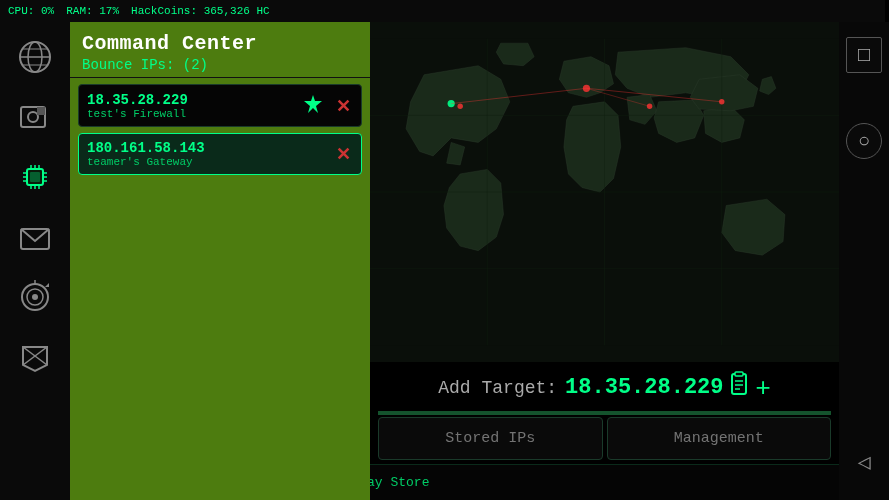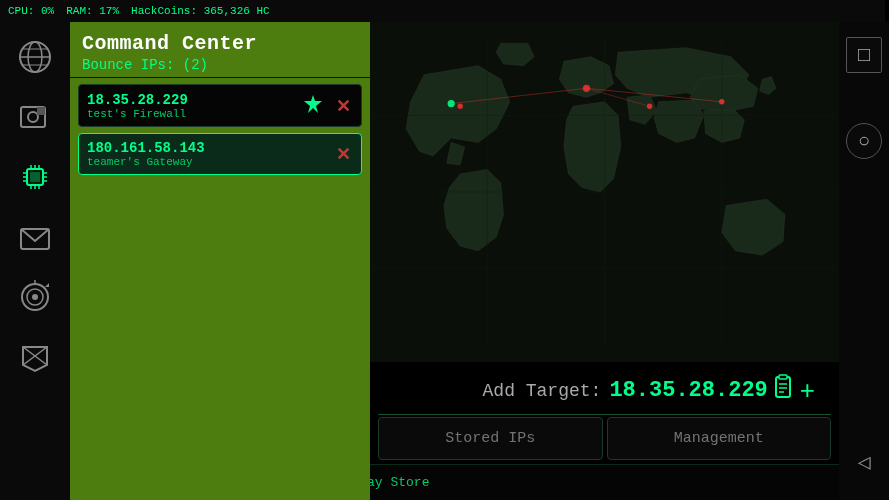--- a/index.html
+++ b/index.html
@@ -188,23 +188,23 @@
     #bottom-area {
       position: absolute;
       bottom: 40px;
       left: 370px;
       right: 50px;
     }
 
     #add-target-row {
       display: flex;
       align-items: center;
-      justify-content: flex-end;
+      justify-content: center;
       padding: 6px 16px;
-      border-bottom: 1px solid #14532d;
+      border-bottom: 4px solid #14532d;
       margin: 0 8px;
     }
 
     #add-target-text {
       font-size: 18px;
       color: #aaa;
     }
     #add-target-ip {
       font-size: 22px;
       color: #00ff88;

